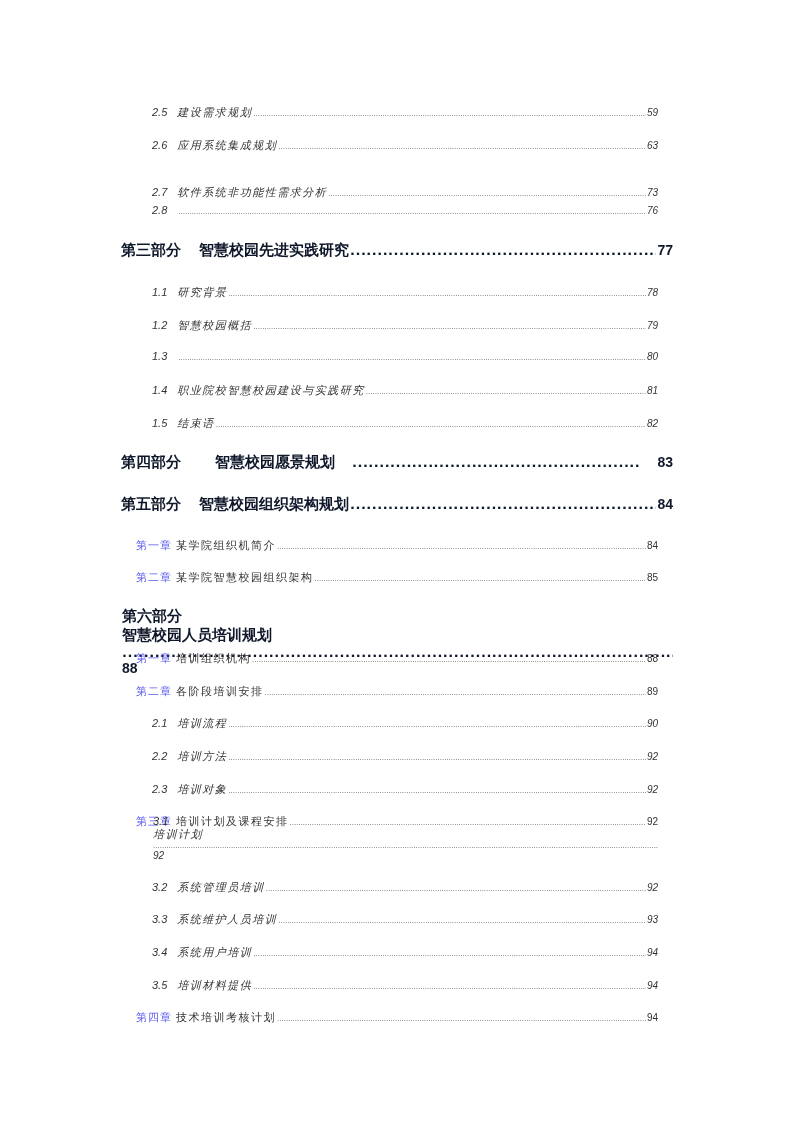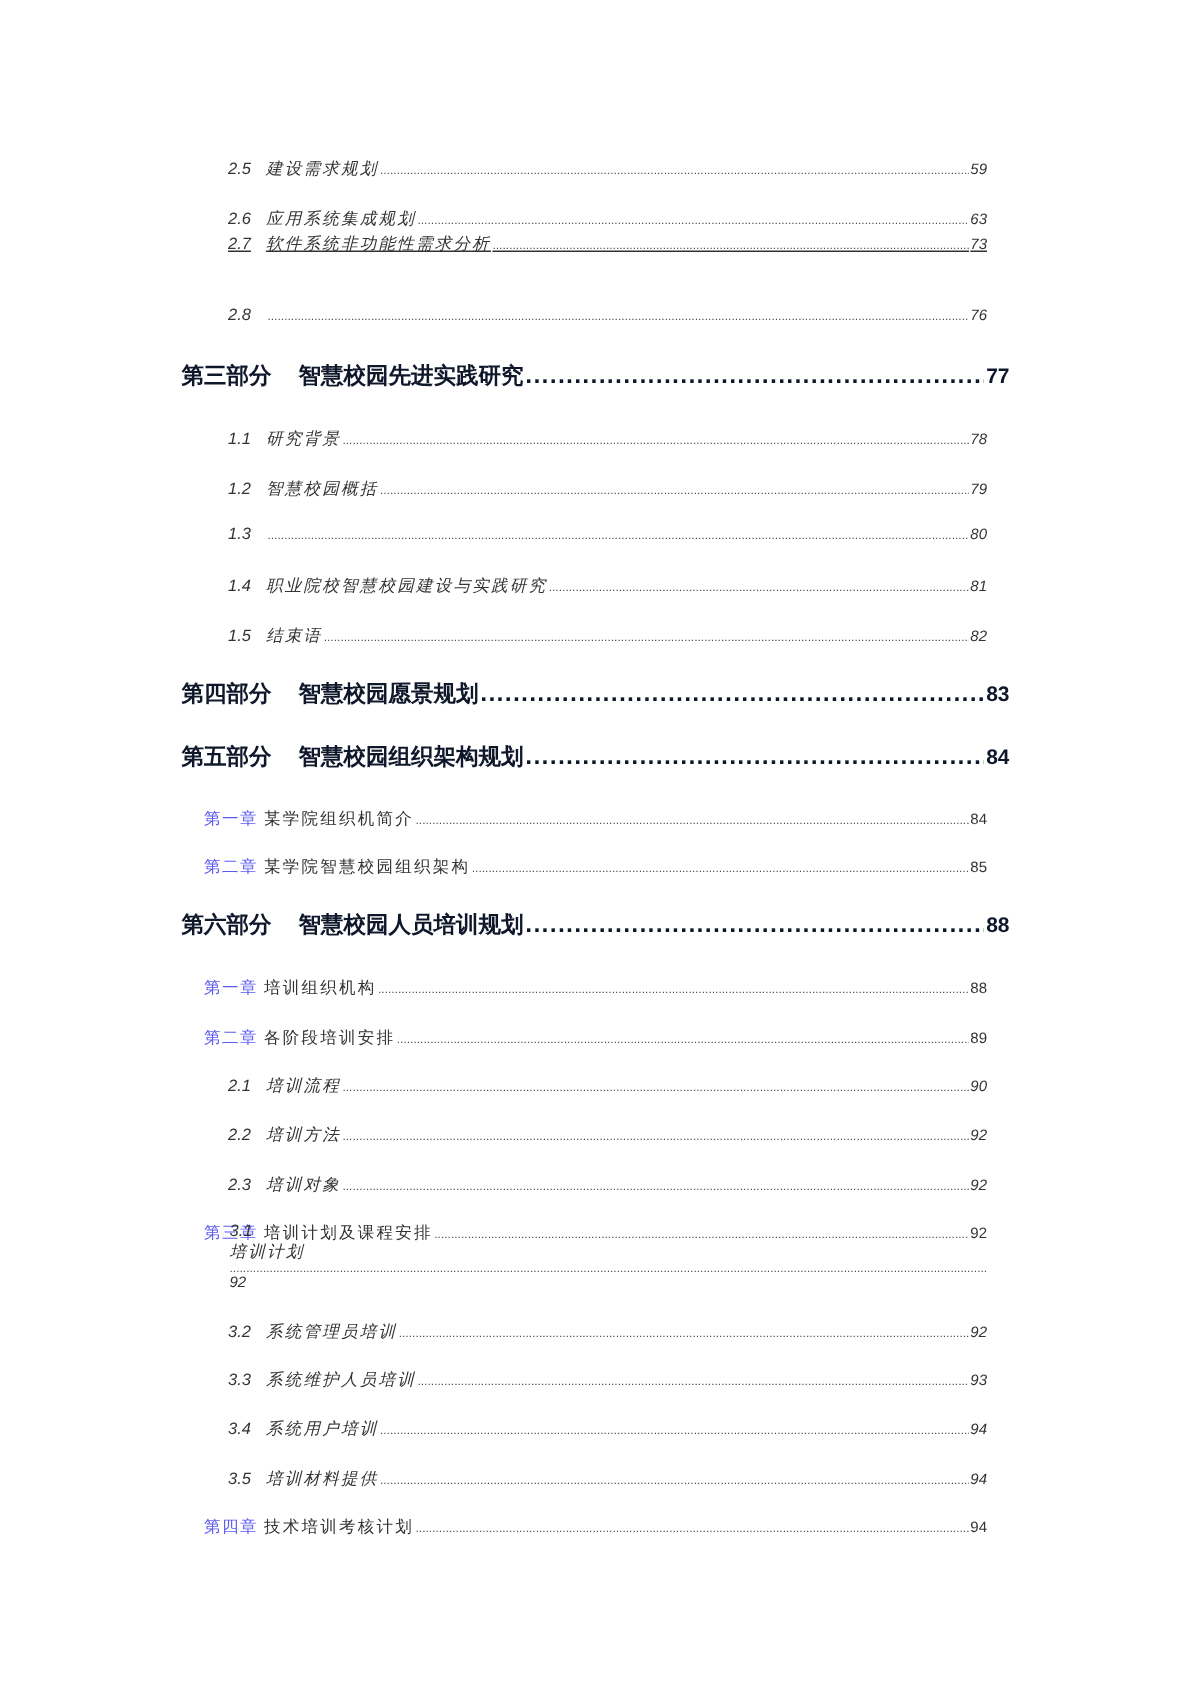--- a/index.html
+++ b/index.html
@@ -90,21 +90,21 @@
       <span class="title">建设需求规划</span>
       <span class="dots"></span>
       <span class="page">59</span>
     </div>
   <div class="toc-row lvl-sub" style="top: 138px;">
       <span class="num">2.6</span>
       <span class="title">应用系统集成规划</span>
       <span class="dots"></span>
       <span class="page">63</span>
     </div>
-  <div class="toc-row lvl-sub" style="top: 155px; text-decoration: underline;">
+  <div class="toc-row lvl-sub" style="top: 185px;">
       <span class="num">2.7</span>
       <span class="title">软件系统非功能性需求分析</span>
       <span class="dots"></span>
       <span class="page">73</span>
     </div>
   <div class="toc-row lvl-sub" style="top: 204px;">
       <span class="num">2.8</span>
       <span class="dots"></span>
       <span class="page">76</span>
     </div>
@@ -136,21 +136,21 @@
       <span class="title">职业院校智慧校园建设与实践研究</span>
       <span class="dots"></span>
       <span class="page">81</span>
     </div>
   <div class="toc-row lvl-sub" style="top: 416px;">
       <span class="num">1.5</span>
       <span class="title">结束语</span>
       <span class="dots"></span>
       <span class="page">82</span>
     </div>
-  <div class="toc-row lvl-part" style="top: 453px;">
+  <div class="toc-row lvl-part" style="top: 453px; gap: 16px;">
       <span class="num">第四部分</span>
       <span class="title">智慧校园愿景规划</span>
       <span class="dots"></span>
       <span class="page">83</span>
     </div>
   <div class="toc-row lvl-part" style="top: 495px;">
       <span class="num">第五部分</span>
       <span class="title">智慧校园组织架构规划</span>
       <span class="dots"></span>
       <span class="page">84</span>
@@ -160,21 +160,21 @@
       <span class="title">某学院组织机简介</span>
       <span class="dots"></span>
       <span class="page">84</span>
     </div>
   <div class="toc-row lvl-chap" style="top: 570px;">
       <span class="num">第二章</span>
       <span class="title">某学院智慧校园组织架构</span>
       <span class="dots"></span>
       <span class="page">85</span>
     </div>
-  <div class="toc-row lvl-part" style="top: 607px;">
+  <div class="toc-row lvl-part" style="top: 607px; flex-direction: column;">
       <span class="num">第六部分</span>
       <span class="title">智慧校园人员培训规划</span>
       <span class="dots"></span>
       <span class="page">88</span>
     </div>
   <div class="toc-row lvl-chap" style="top: 651px;">
       <span class="num">第一章</span>
       <span class="title">培训组织机构</span>
       <span class="dots"></span>
       <span class="page">88</span>

